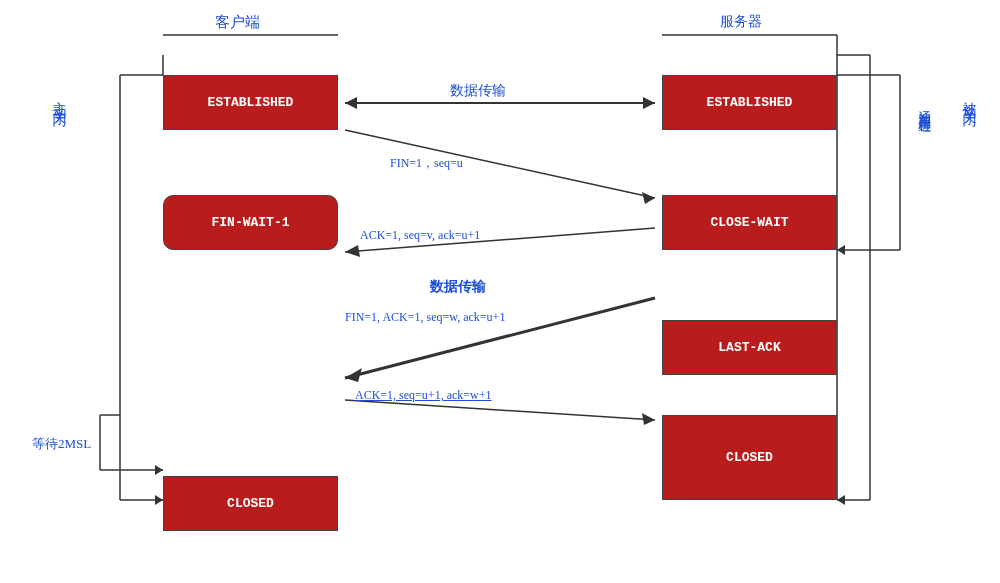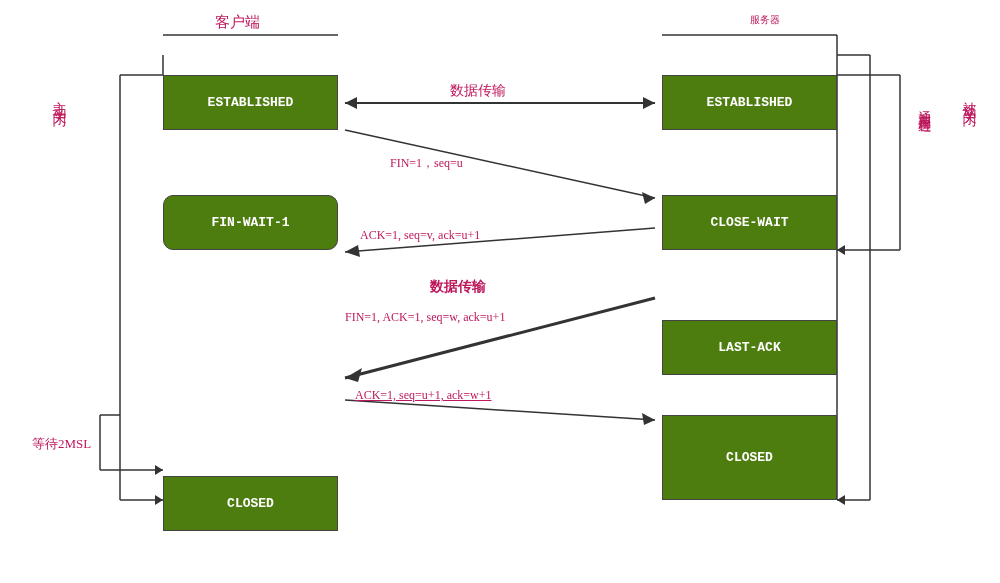--- a/index.html
+++ b/index.html
@@ -12,34 +12,34 @@
       position: relative;
     }
     .diagram {
       position: relative;
       width: 1000px;
       height: 583px;
       background: #fff;
     }
     .state-box {
       position: absolute;
-      background: #4d7c0f;
+      background: #b91c1c;
       color: #fff;
       display: flex;
       align-items: center;
       justify-content: center;
       font-size: 13px;
       font-family: "Courier New", monospace;
       font-weight: bold;
       border: 1px solid #444;
     }
     .label-text {
       position: absolute;
       font-size: 13px;
-      color: #be185d;
+      color: #1d4ed8;
       font-family: "SimSun", "宋体", serif;
     }
     svg.arrows {
       position: absolute;
       top: 0; left: 0;
       width: 1000px;
       height: 583px;
       pointer-events: none;
     }
   </style>
@@ -98,21 +98,21 @@
   <div class="state-box" style="left:163px; top:75px; width:175px; height:55px;">ESTABLISHED</div>
   <div class="state-box" style="left:163px; top:195px; width:175px; height:55px;border-radius:10px;">FIN-WAIT-1</div>
   <div class="state-box" style="left:163px; top:476px; width:175px; height:55px;">CLOSED</div>
 
   <div class="state-box" style="left:662px; top:75px; width:175px; height:55px;">ESTABLISHED</div>
   <div class="state-box" style="left:662px; top:195px; width:175px; height:55px;">CLOSE-WAIT</div>
   <div class="state-box" style="left:662px; top:320px; width:175px; height:55px;">LAST-ACK</div>
   <div class="state-box" style="left:662px; top:415px; width:175px; height:85px;">CLOSED</div>
 
   <div class="label-text" style="left:215px; top:13px; font-size:15px;">客户端</div>
-  <div class="label-text" style="left:720px; top:13px; font-size:10px;margin-left:30px;">服务器</div>
+  <div class="label-text" style="left:720px; top:13px; font-size:14px;">服务器</div>
 
   <div class="label-text" style="left:50px; top:90px; writing-mode:vertical-rl; letter-spacing:4px; font-size:14px;">
     <span>主动关闭</span>
   </div>
 
   <div class="label-text" style="left:960px; top:90px; writing-mode:vertical-rl; letter-spacing:4px; font-size:14px;">
     <span>被动关闭</span>
   </div>
 
   <div class="label-text" style="left:915px; top:100px; writing-mode:vertical-rl; letter-spacing:2px; font-size:13px; line-height:1.4;">

